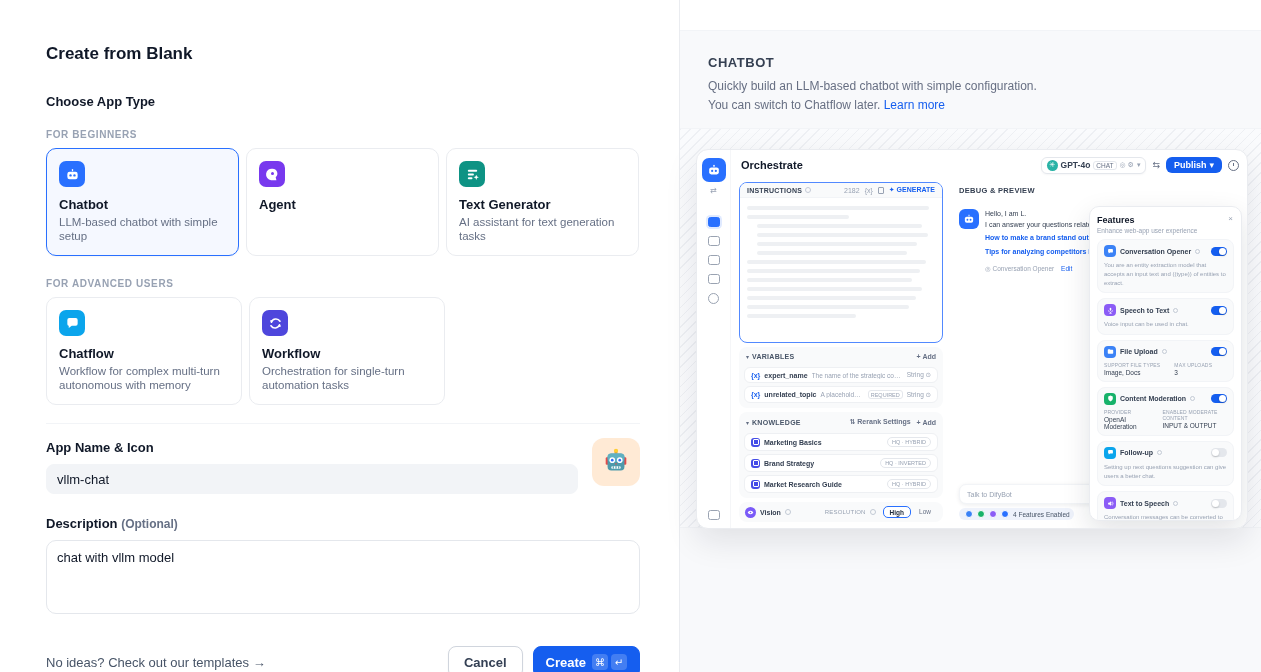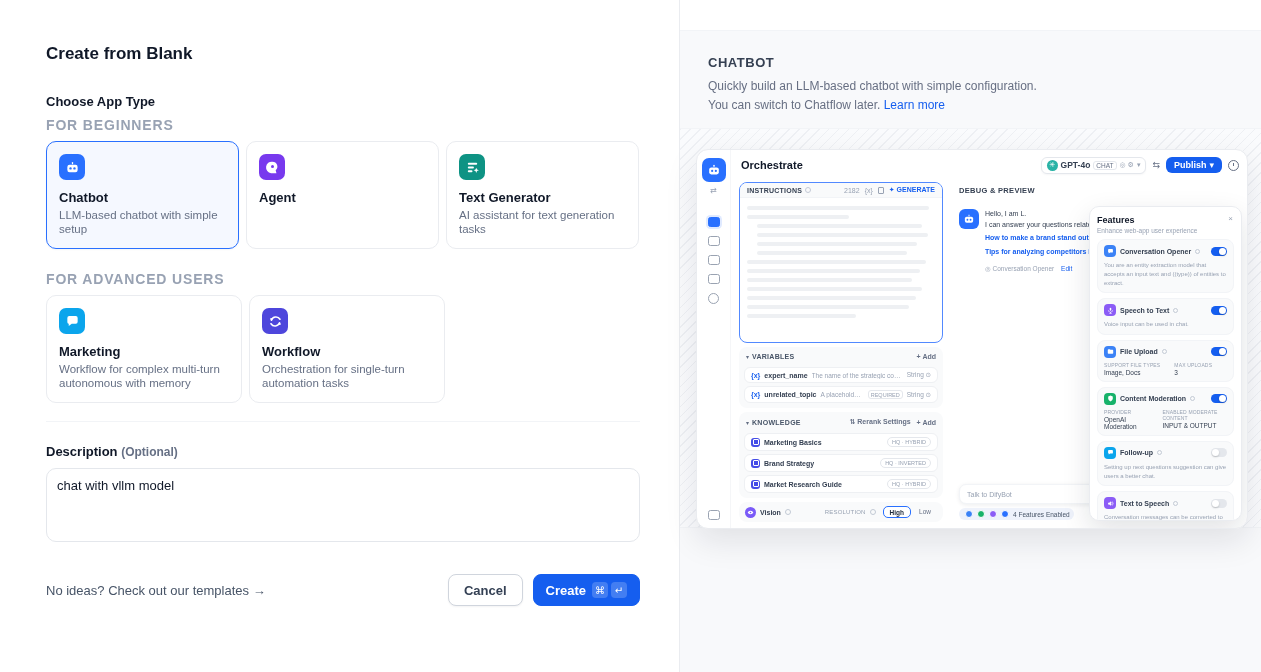--- a/index.html
+++ b/index.html
@@ -4,21 +4,21 @@
 <style>
   * { margin:0; padding:0; box-sizing:border-box; }
   html,body { width:1261px; height:672px; overflow:hidden;
     font-family:"Liberation Sans","DejaVu Sans",sans-serif; background:#fff; color:#101828; }
   .app { display:flex; width:100%; height:100%; }
 
   
   .modal { width:679px; height:100%; background:#fff; padding:44px 39px 0 46px; position:relative; }
   .modal h1 { font-size:17px; font-weight:bold; color:#101828; }
   .section-title { font-size:13px; font-weight:bold; color:#101828; margin-top:30px; }
-  .group-label { font-size:14px; font-weight:bold; letter-spacing:.06em; color:#98a2b3; margin:8px 0 8px; }
+  .group-label { font-size:10px; font-weight:bold; letter-spacing:.06em; color:#98a2b3; margin:20px 0 8px; }
   .cards { display:flex; gap:7px; }
   .card { width:193px; background:#fff; border:1px solid #eaecf0; border-radius:10px; padding:12px; cursor:pointer; min-height:100px; }
   .card.selected { border:1.5px solid #2970ff; background:#f5f8ff; box-shadow:0 1px 2px rgba(16,24,40,.04); }
   .card .ic { width:26px; height:26px; border-radius:7px; display:flex; align-items:center; justify-content:center; }
   .card .ic svg { width:15px; height:15px; }
   .card h3 { font-size:13px; font-weight:bold; color:#101828; margin-top:10px; }
   .card p { font-size:11.5px; line-height:1.22; color:#667085; margin-top:3px; }
   .divider { height:1px; background:#f2f4f7; margin:18px 0 0; }
 
   .appname-section { position:relative; margin-top:16px; }
@@ -267,36 +267,45 @@
     </div>
 
     <div class="group-label" style="margin-top:22px">FOR ADVANCED USERS</div>
     <div class="cards">
       <div class="card" style="width:196px">
         <div class="ic" style="background:#0ba5ec;color:#0ba5ec">
             <svg>
               <use href="#bubble"></use>
             </svg>
           </div>
-        <h3>Marketing</h3>
+        <h3>Chatflow</h3>
         <p>Workflow for complex multi-turn autonomous with memory</p>
       </div>
       <div class="card" style="width:196px">
         <div class="ic" style="background:#4e46dc;color:#4e46dc">
             <svg>
               <use href="#cycle"></use>
             </svg>
           </div>
         <h3>Workflow</h3>
         <p>Orchestration for single-turn automation tasks</p>
       </div>
     </div>
 
     <div class="divider"></div>
 
+    <div class="appname-section">
+      <div class="field-label">App Name &amp; Icon</div>
+      <input class="name-input" type="text" value="vllm-chat" style="">
+      <div class="icon-btn">
+        <svg width="30" height="30">
+            <use href="#robot-color"></use>
+          </svg>
+      </div>
+    </div>
 
     <div class="desc-section">
       <div class="field-label">
         <span>Description</span>
         <span class="opt">(Optional)</span>
       </div>
       <textarea class="desc-area" style="">chat with vllm model</textarea>
     </div>
 
     <div class="modal-footer">

